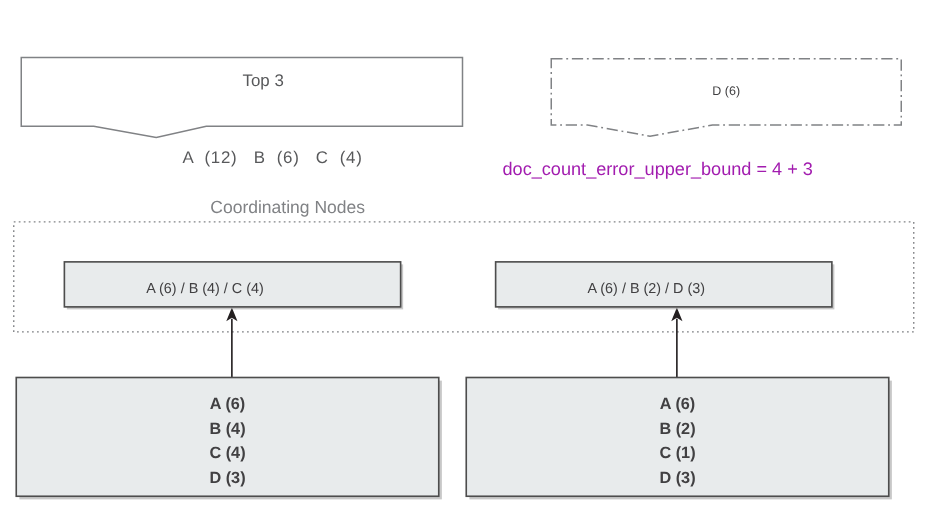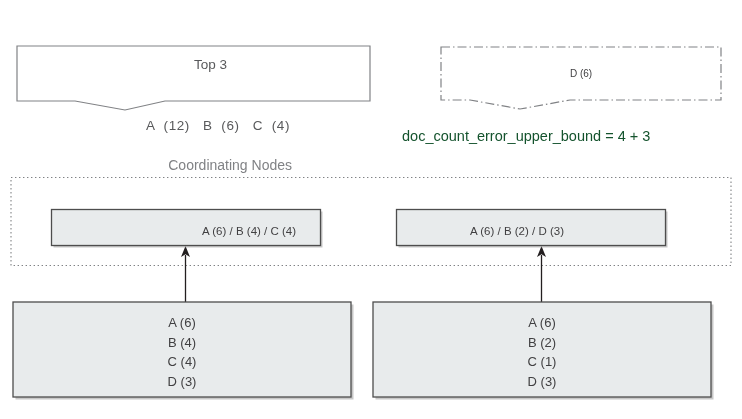--- a/index.html
+++ b/index.html
@@ -59,21 +59,21 @@
   #d6-text {
     left: 441px; top: 65px; width: 280px;
     font-size: 10px;
     color: #414042;
   }
 
   
   #formula1 {
     left: 402px; top: 128px;
     font-size: 14.5px;
-    color: #14532d;
+    color: #a21caf;
   }
   #formula2 {
     left: 402px; top: 149px;
     font-size: 14.5px;
     color: #6d6e71;
   }
 
   
   #coord-label {
     left: 20px; top: 157px; width: 272px;
@@ -83,31 +83,32 @@
   }
 
   
   .coordbox-text {
     position: absolute;
     font-size: 11.5px;
     color: #414042;
     text-align: center;
     white-space: pre;
   }
-  #coordbox-left-text  { left: 60px;  top: 225px; width: 236px; text-align: right; }
+  #coordbox-left-text  { left: 46px;  top: 225px; width: 236px; }
   #coordbox-right-text { left: 395px; top: 225px; width: 244px; }
 
   
   .shard-text {
     position: absolute;
     font-size: 13px;
     line-height: 19.5px;
     color: #414042;
     text-align: center;
     white-space: pre;
+    font-weight: bold;
   }
   #shard-left-text  { left: 12px;  top: 313px; width: 340px; }
   #shard-right-text { left: 372px; top: 313px; width: 340px; }
 </style>
 </head>
 <body>
 
 <div id="canvas">
 
   <svg id="shapes" viewBox="0 0 742 419" width="742" height="419">

